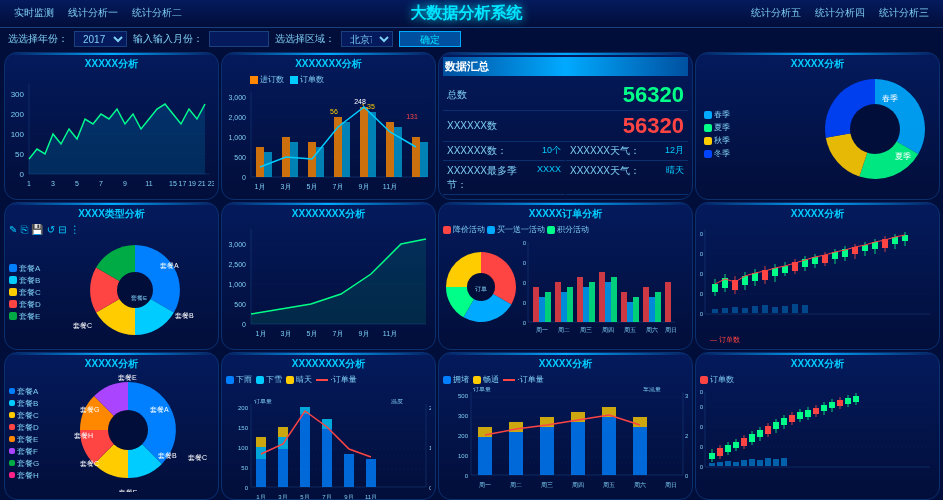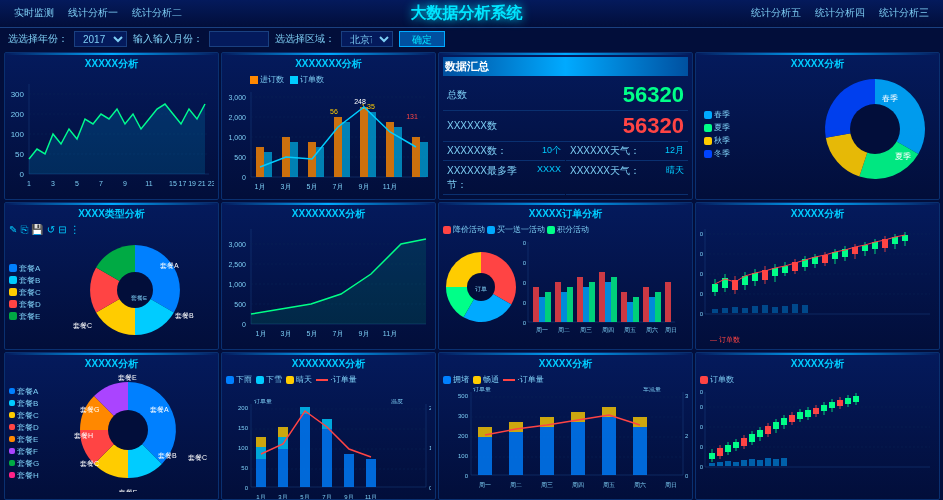--- a/index.html
+++ b/index.html
@@ -64,36 +64,36 @@
       font-size: 10px;
       padding: 1px 4px;
       height: 16px;
       width: 60px;
     }
     .ctrl-btn {
       background: #0050a0;
       border: 1px solid #00aaff;
       color: #00e5ff;
       font-size: 10px;
-      padding: 1px 12px;
+      padding: 1px 20px;
       height: 16px;
       cursor: pointer;
     }
     .main-grid {
       display: grid;
       grid-template-columns: 215px 215px 255px 245px;
       grid-template-rows: 148px 148px 148px;
       gap: 2px;
       padding: 2px 4px;
       height: 448px;
     }
     .panel {
       background: linear-gradient(180deg, #041a5c 0%, #020e3a 100%);
       border: 1px solid #0a3070;
-      border-radius: 2px;
+      border-radius: 13px;
       padding: 4px;
       position: relative;
       overflow: hidden;
     }
     .panel::before {
       content: '';
       position: absolute;
       top: 0; left: 0; right: 0;
       height: 2px;
       background: linear-gradient(90deg, transparent, #00aaff, transparent);

